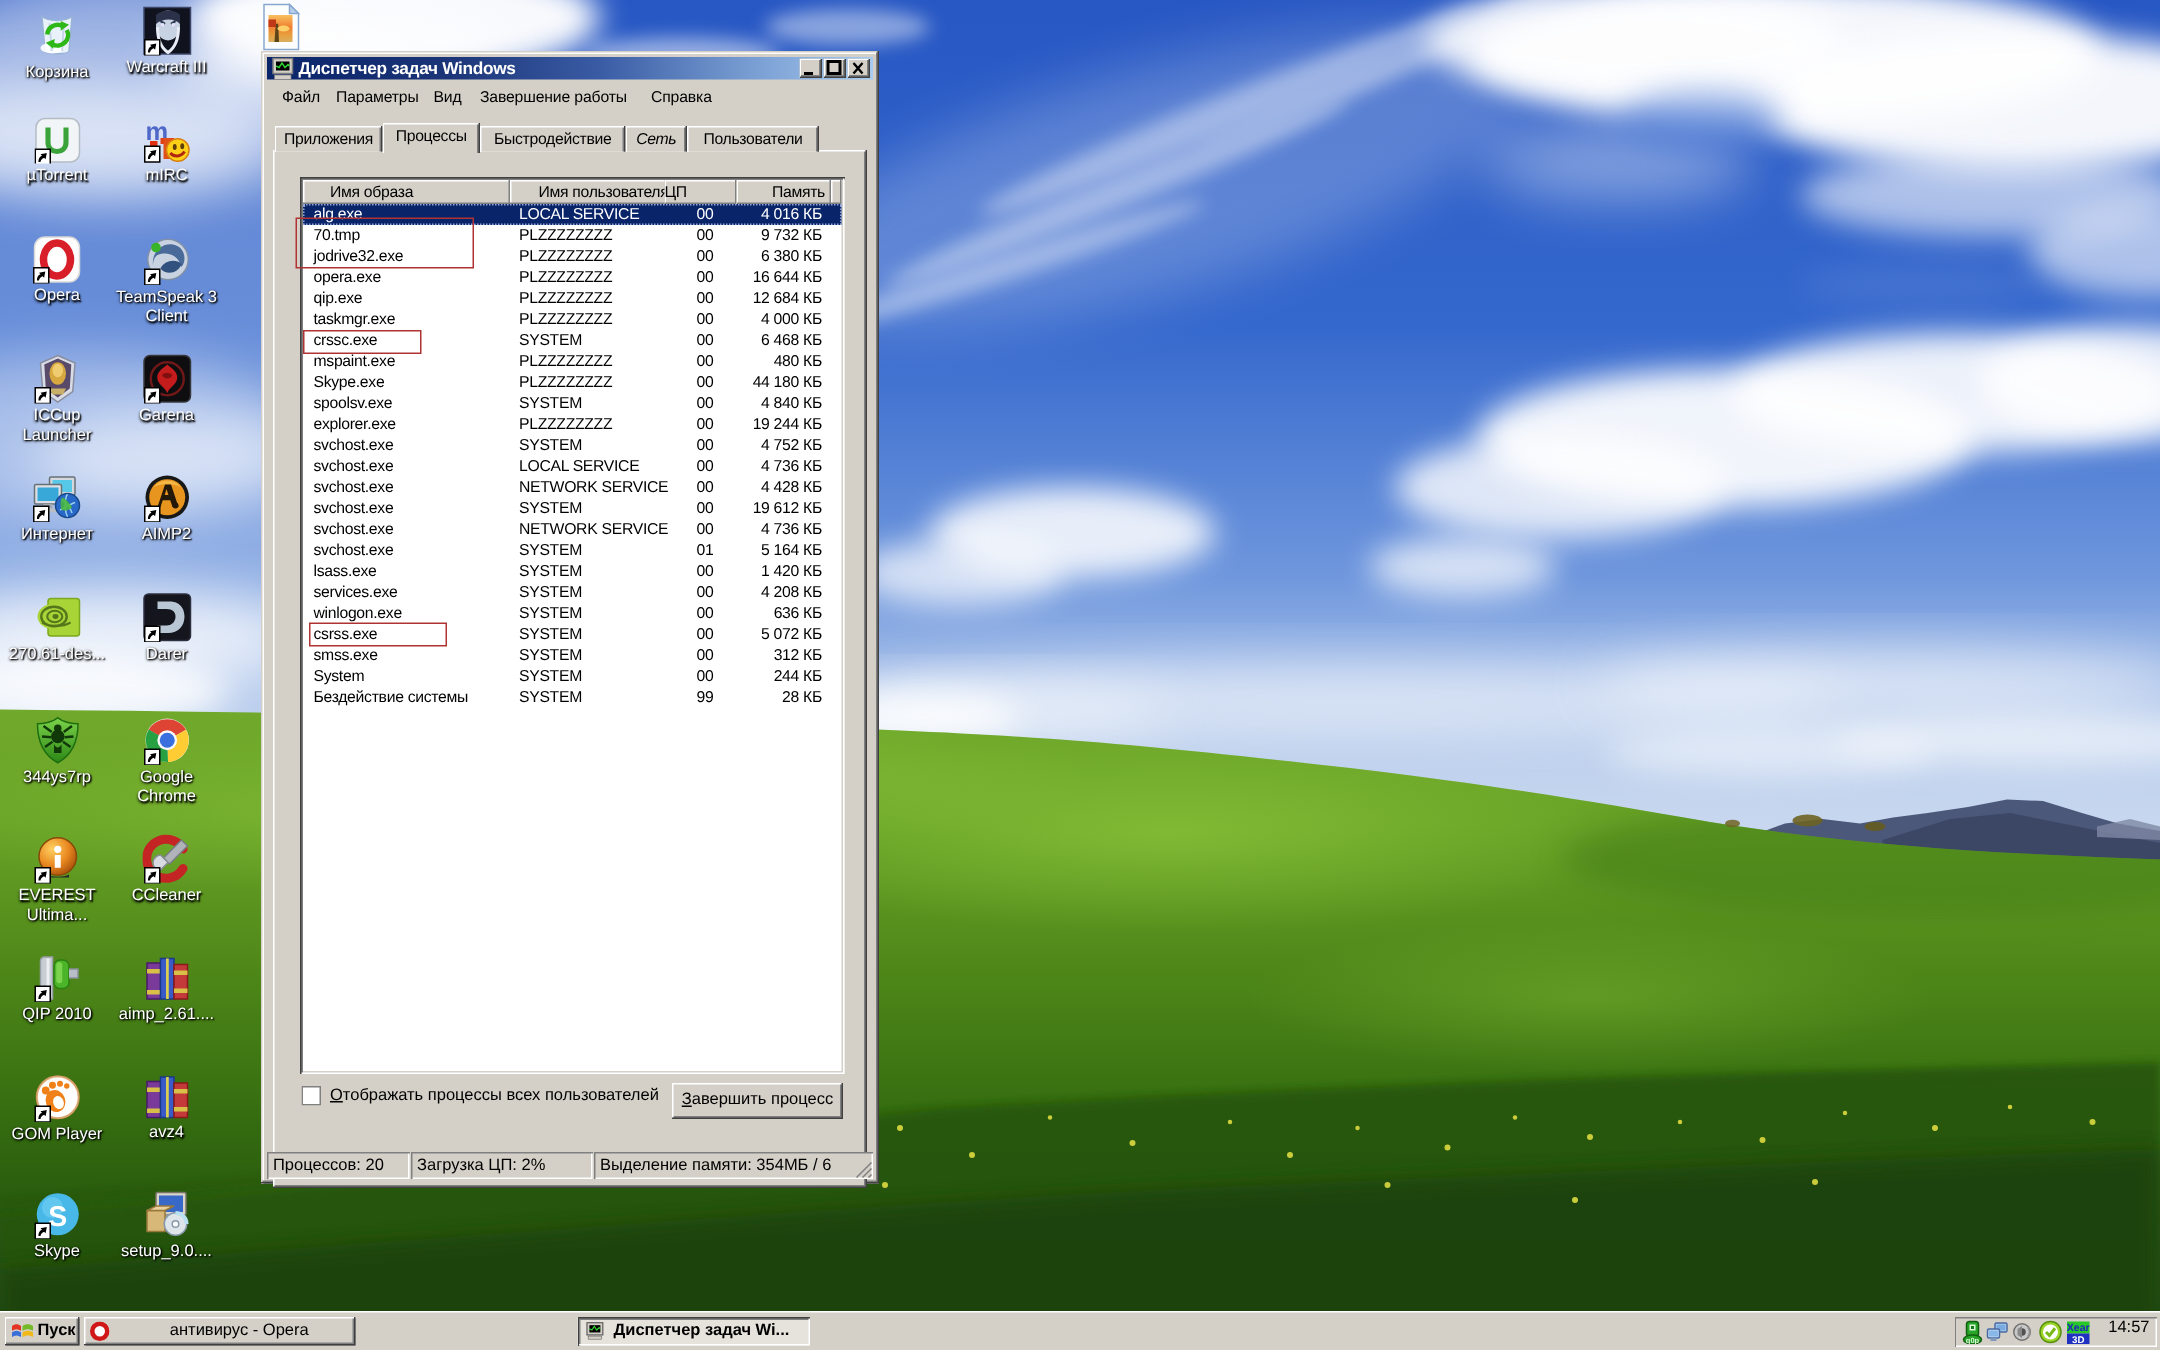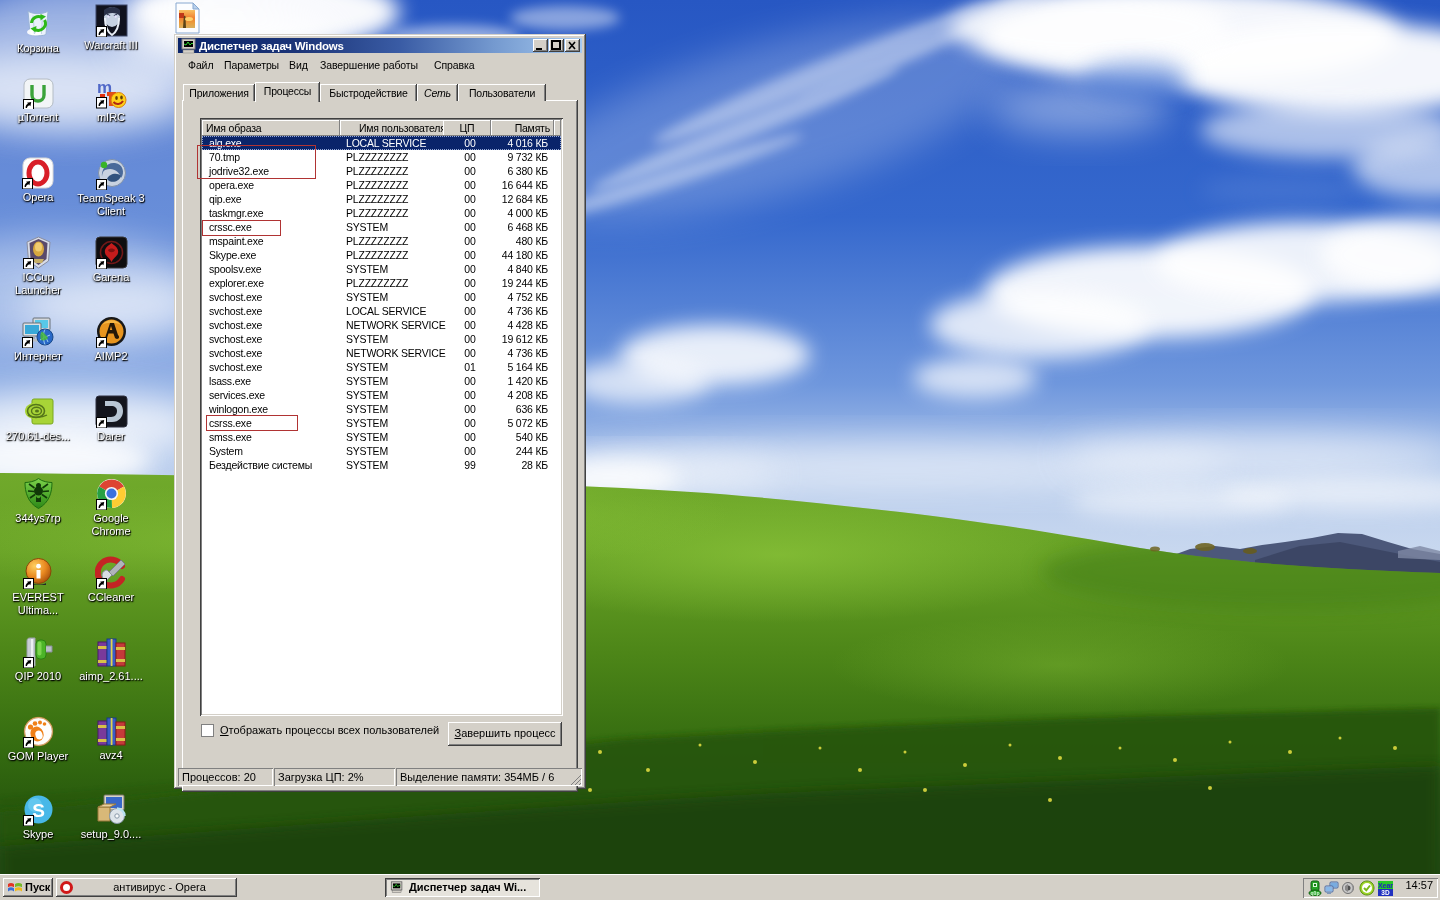--- a/index.html
+++ b/index.html
@@ -541,23 +541,23 @@
   <span class="mitem" style="left:140px">Завершение работы</span>
   <span class="mitem" style="left:254px">Справка</span>
  </div>
  <div id="tabframe"></div>
  <div class="tab" style="left:9px;top:50px;width:72px;">Приложения</div>
  <div class="tab" style="left:81px;top:48px;width:65px;height:20px;background:#d4d0c8;z-index:3;box-shadow:inset -1px 0 0 #404040,inset 1px 1px 0 #fff,inset -2px 0 0 #808080;">Процессы</div>
  <div class="tab" style="left:146px;top:50px;width:97px;">Быстродействие</div>
  <div class="tab" style="left:243px;top:50px;width:41px;font-style:italic;">Сеть</div>
  <div class="tab" style="left:284px;top:50px;width:88px;">Пользователи</div>
  <div id="plist">
-  <div class="hcell" style="left:2px;width:138px;padding-left:4px;">Имя образа</div>
+  <div class="hcell" style="left:2px;width:138px;padding-left:18px;">Имя образа</div>
   <div class="hcell" style="left:140px;width:111px;padding-left:19px;">Имя пользователя</div>
-  <div class="hcell" style="left:243px;width:48px;text-align:center;">ЦП</div>
+  <div class="hcell" style="left:243px;width:48px;">ЦП</div>
   <div class="hcell" style="left:291px;width:63px;text-align:right;padding-right:4px;">Память</div>
   <div class="hcell" style="left:354px;width:7px;"></div>
   <div id="rows">
         <div class="prow" style="top:18px;background:#0a246a;color:#fff;outline:1px dotted #93a7d6;outline-offset:-1px;">
  <span class="c1">alg.exe</span>
           <span class="c2">LOCAL SERVICE</span>
  <span class="c3">00</span>
           <span class="c4">4 016 КБ</span>
         </div>
         <div class="prow" style="top:32px;">
@@ -677,21 +677,21 @@
         <div class="prow" style="top:298px;">
  <span class="c1">csrss.exe</span>
           <span class="c2">SYSTEM</span>
  <span class="c3">00</span>
           <span class="c4">5 072 КБ</span>
         </div>
         <div class="prow" style="top:312px;">
  <span class="c1">smss.exe</span>
           <span class="c2">SYSTEM</span>
  <span class="c3">00</span>
-          <span class="c4">540 КБ</span>
+          <span class="c4">312 КБ</span>
         </div>
         <div class="prow" style="top:326px;">
  <span class="c1">System</span>
           <span class="c2">SYSTEM</span>
  <span class="c3">00</span>
           <span class="c4">244 КБ</span>
         </div>
         <div class="prow" style="top:340px;">
  <span class="c1">Бездействие системы</span>
           <span class="c2">SYSTEM</span>

